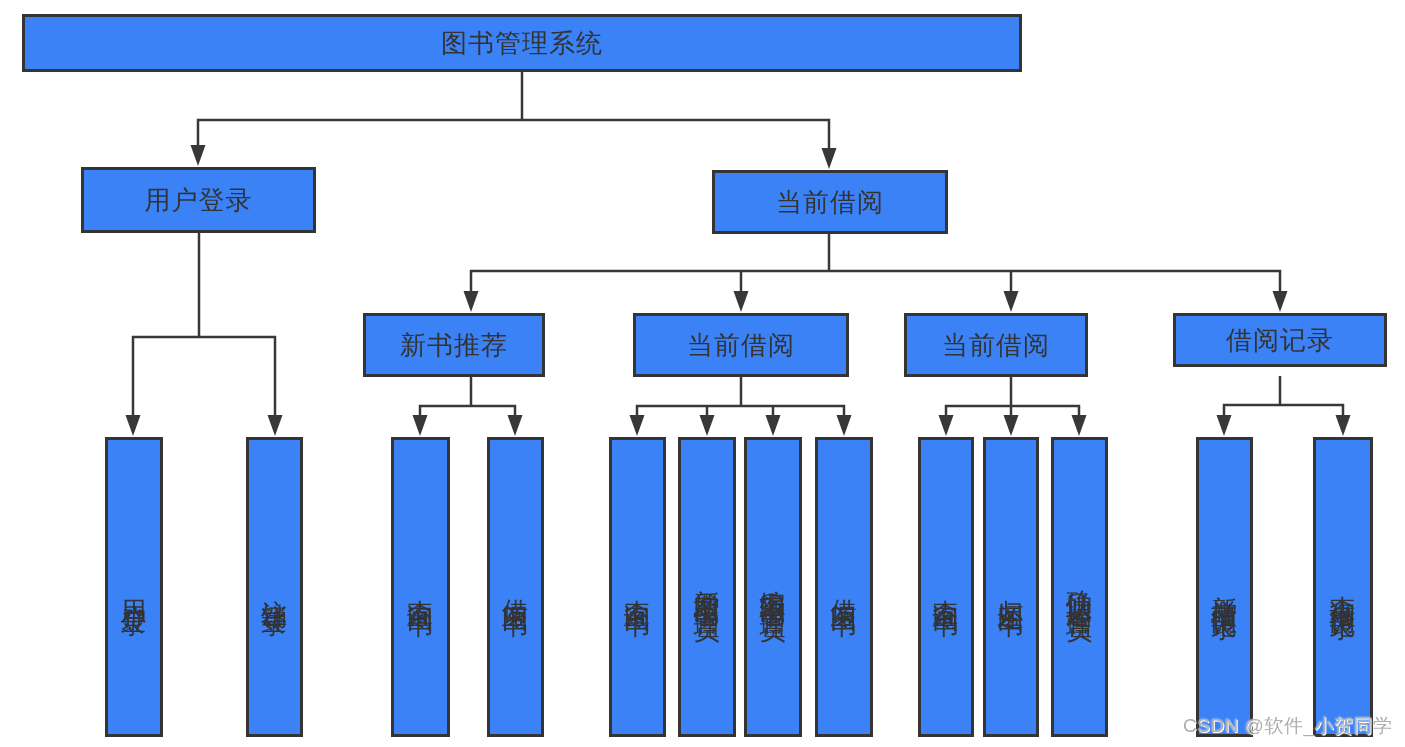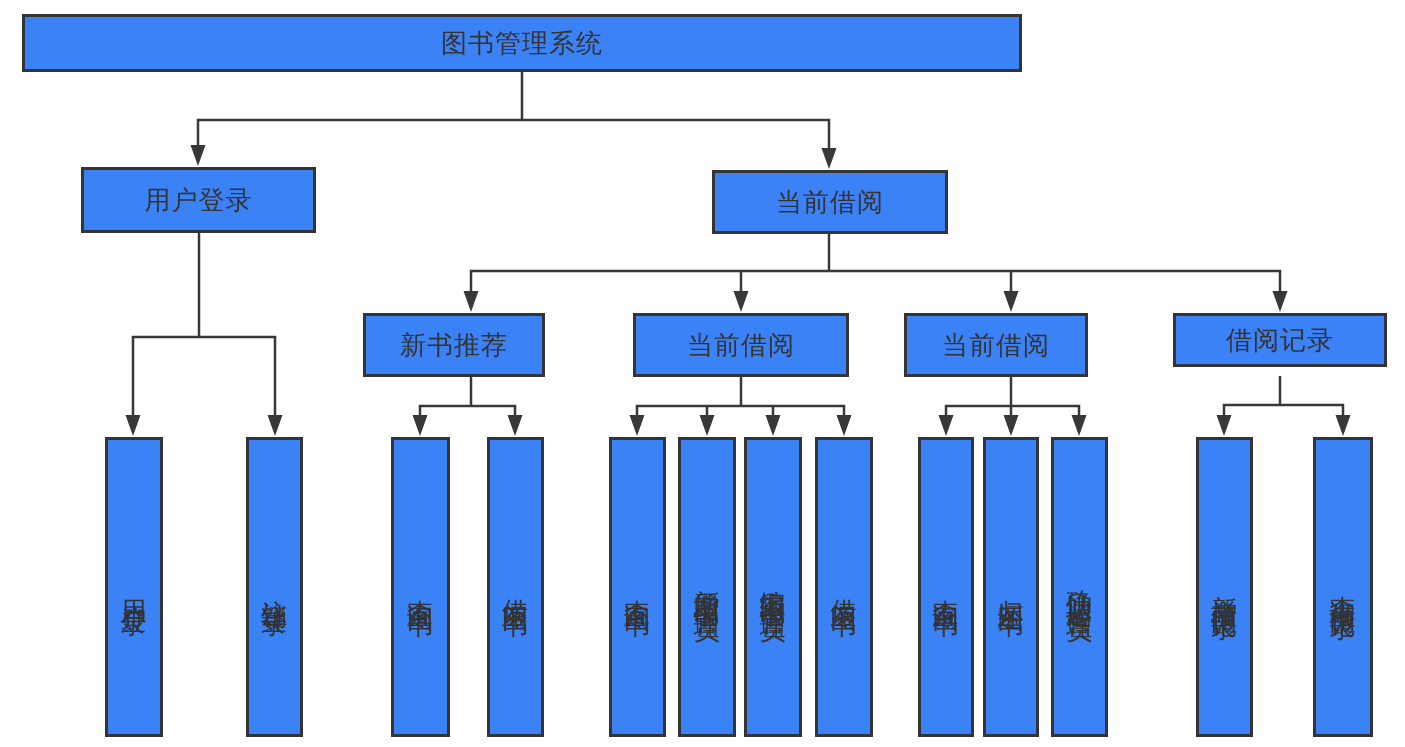--- a/index.html
+++ b/index.html
@@ -124,14 +124,15 @@
   <div class="node vnode" style="left:744px;width:58px">编辑图书（管理员）</div>
   <div class="node vnode" style="left:815px;width:58px">借阅图书</div>
 
   <div class="node vnode" style="left:918px;width:56px">查询图书</div>
   <div class="node vnode" style="left:983px;width:56px">归还图书</div>
   <div class="node vnode" style="left:1051px;width:57px">确认归还（管理员）</div>
 
   <div class="node vnode" style="left:1196px;width:57px">新增借阅记录</div>
   <div class="node vnode" style="left:1313px;width:60px">查询借阅记录</div>
 
+  <div class="watermark">CSDN @软件_小贺同学</div>
 
 </div>
 
 </body></html>

